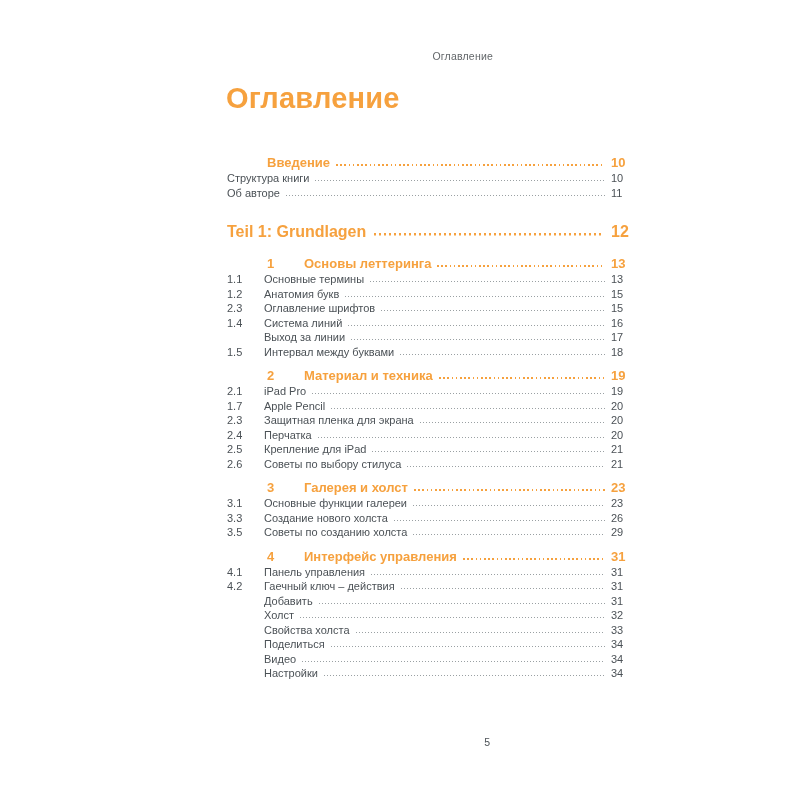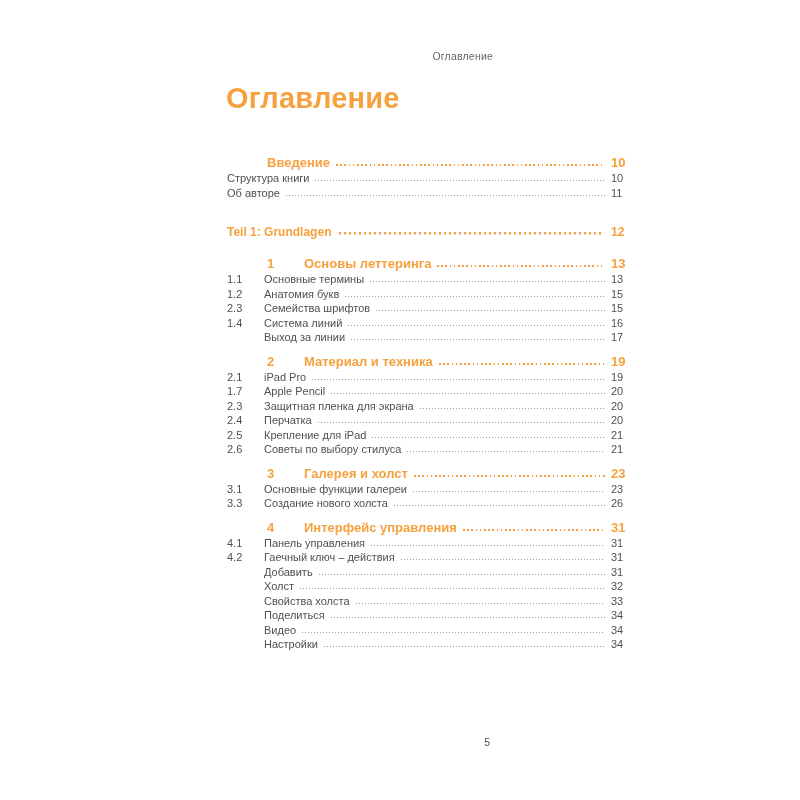--- a/index.html
+++ b/index.html
@@ -72,21 +72,21 @@
     height: 5px;
     background-image: repeating-linear-gradient(to right,
       var(--accent, #f6a13e) 0px, var(--accent, #f6a13e) 1.6px,
       transparent 1.6px, transparent 4.2px);
     background-size: 100% 2px;
     background-position: left bottom 1px;
   }
   .row-part {
     color: var(--accent, #f6a13e);
     font-weight: bold;
-    font-size: 12px;
+    font-size: 16px;
     line-height: 20px;
   }
   .row-part .leader {
     height: 6px;
     margin: 0 8px;
     background-image: repeating-linear-gradient(to right,
       var(--accent, #f6a13e) 0px, var(--accent, #f6a13e) 2px,
       transparent 2px, transparent 5px);
     background-size: 100% 2.5px;
     background-position: left bottom 2px;
@@ -147,36 +147,42 @@
           <span class="pg">13</span>
         </div>
         <div class="toc-row row-sub">
           <span class="num">1.2</span>
           <span class="label">Анатомия букв</span>
           <span class="leader"></span>
           <span class="pg">15</span>
         </div>
         <div class="toc-row row-sub">
           <span class="num">2.3</span>
-          <span class="label">Семейства шрифтов</span>
+          <span class="label">Оглавление шрифтов</span>
           <span class="leader"></span>
           <span class="pg">15</span>
         </div>
         <div class="toc-row row-sub">
           <span class="num">1.4</span>
           <span class="label">Система линий</span>
           <span class="leader"></span>
           <span class="pg">16</span>
         </div>
         <div class="toc-row row-sub">
           <span class="num"></span>
           <span class="label">Выход за линии</span>
           <span class="leader"></span>
           <span class="pg">17</span>
         </div>
+        <div class="toc-row row-sub">
+          <span class="num">1.5</span>
+          <span class="label">Интервал между буквами</span>
+          <span class="leader"></span>
+          <span class="pg">18</span>
+        </div>
       </div>
       <div class="toc-section">
         <div class="toc-row row-heading">
           <span class="num">2</span>
           <span class="label">Материал и техника</span>
           <span class="leader"></span>
           <span class="pg">19</span>
         </div>
         <div class="toc-row row-sub">
           <span class="num">2.1</span>
@@ -227,20 +233,26 @@
           <span class="label">Основные функции галереи</span>
           <span class="leader"></span>
           <span class="pg">23</span>
         </div>
         <div class="toc-row row-sub">
           <span class="num">3.3</span>
           <span class="label">Создание нового холста</span>
           <span class="leader"></span>
           <span class="pg">26</span>
         </div>
+        <div class="toc-row row-sub">
+          <span class="num">3.5</span>
+          <span class="label">Советы по созданию холста</span>
+          <span class="leader"></span>
+          <span class="pg">29</span>
+        </div>
       </div>
       <div class="toc-section">
         <div class="toc-row row-heading">
           <span class="num">4</span>
           <span class="label">Интерфейс управления</span>
           <span class="leader"></span>
           <span class="pg">31</span>
         </div>
         <div class="toc-row row-sub">
           <span class="num">4.1</span>

